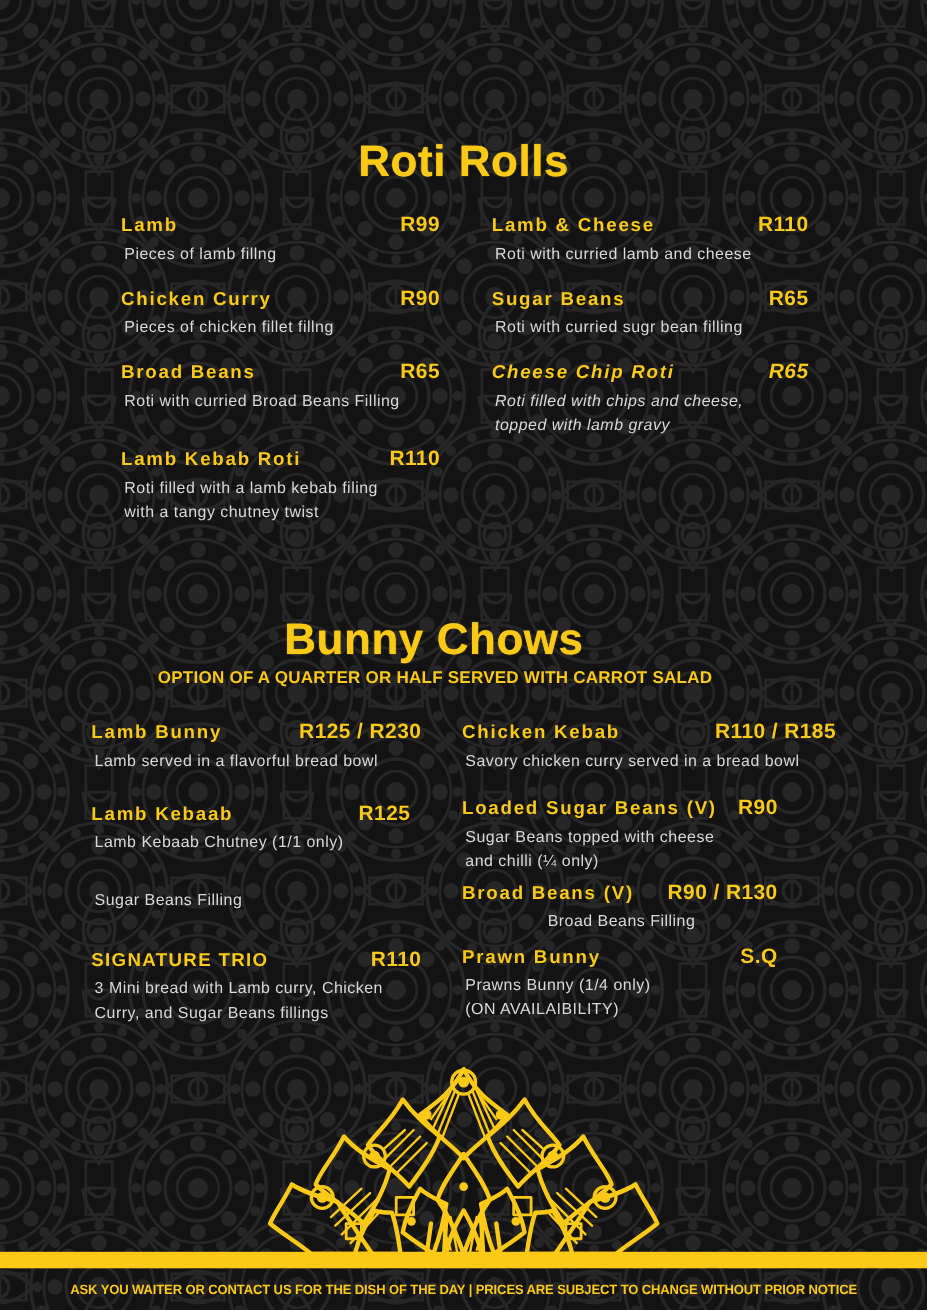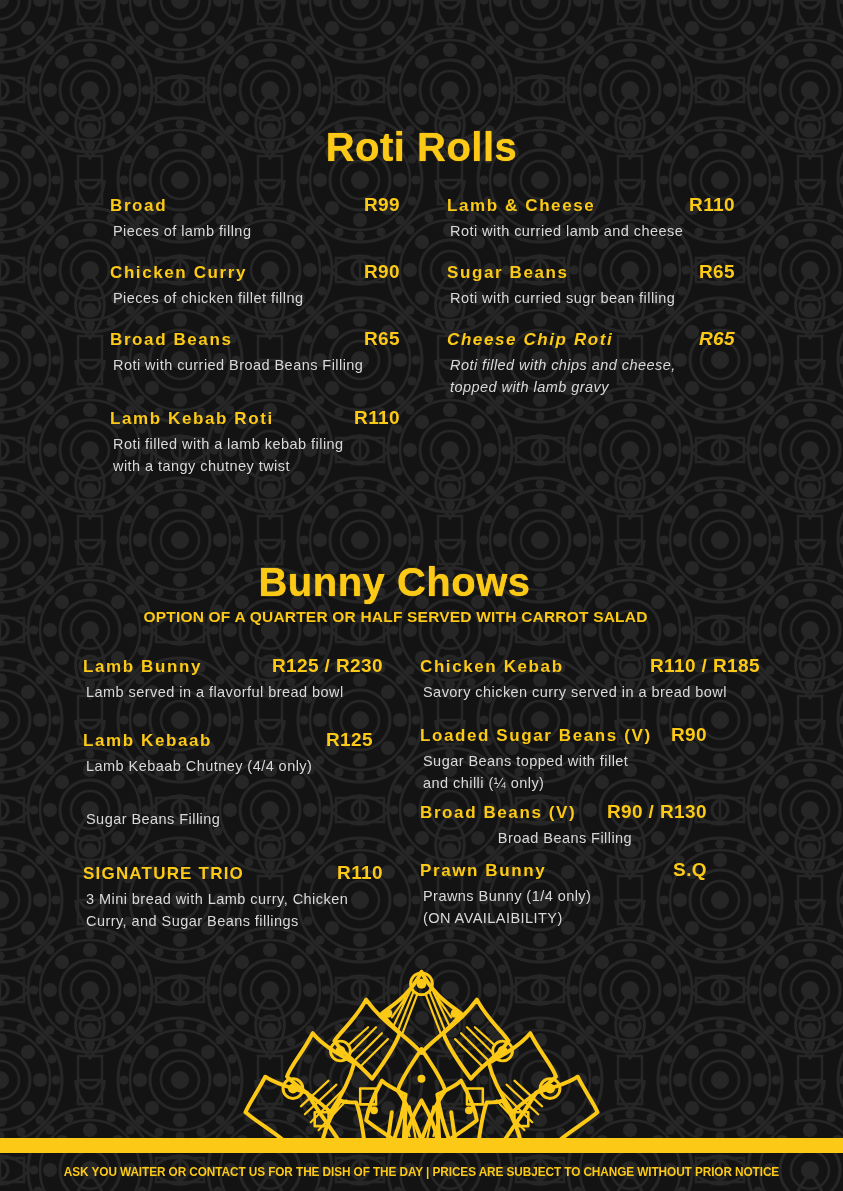--- a/index.html
+++ b/index.html
@@ -145,21 +145,21 @@
     <rect width="843" height="1191" fill="url(#bgpat)"></rect>
   </svg>
 </div>
 
 <div id="page">
 
   <div id="roti-title" class="section-title">Roti Rolls</div>
 
   <div class="item" style="left:110px; top:194px; width:290px;">
     <div class="item-head">
-      <span class="item-name">Broad</span>
+      <span class="item-name">Lamb</span>
       <span class="item-price">R99</span>
     </div>
     <div class="item-desc">Pieces of lamb fillng</div>
   </div>
 
   <div class="item" style="left:110px; top:261px; width:290px;">
     <div class="item-head">
       <span class="item-name">Chicken Curry</span>
       <span class="item-price">R90</span>
     </div>
@@ -217,21 +217,21 @@
       <span class="item-price">R125 / R230</span>
     </div>
     <div class="item-desc">Lamb served in a flavorful bread bowl</div>
   </div>
 
   <div class="item" style="left:83px; top:729px; width:290px;">
     <div class="item-head">
       <span class="item-name">Lamb Kebaab</span>
       <span class="item-price">R125</span>
     </div>
-    <div class="item-desc">Lamb Kebaab Chutney (4/4 only)</div>
+    <div class="item-desc">Lamb Kebaab Chutney (1/1 only)</div>
   </div>
 
   <div class="item" style="left:83px; top:804px; width:290px;">
     <div class="item-desc">Sugar Beans Filling</div>
   </div>
 
   <div class="item" style="left:83px; top:862px; width:300px;">
     <div class="item-head">
       <span class="item-name caps">SIGNATURE TRIO</span>
       <span class="item-price">R110</span>
@@ -246,21 +246,21 @@
       <span class="item-price">R110 / R185</span>
     </div>
     <div class="item-desc">Savory chicken curry served in a bread bowl</div>
   </div>
 
   <div class="item" style="left:420px; top:724px; width:287px;">
     <div class="item-head">
       <span class="item-name">Loaded Sugar Beans (V)</span>
       <span class="item-price">R90</span>
     </div>
-    <div class="item-desc">Sugar Beans topped with fillet
+    <div class="item-desc">Sugar Beans topped with cheese
 and chilli  (¼ only)</div>
   </div>
 
   <div class="item" style="left:420px; top:801px; width:287px;text-align:center;">
     <div class="item-head">
       <span class="item-name">Broad Beans (V)</span>
       <span class="item-price">R90 / R130</span>
     </div>
     <div class="item-desc">Broad Beans Filling</div>
   </div>

